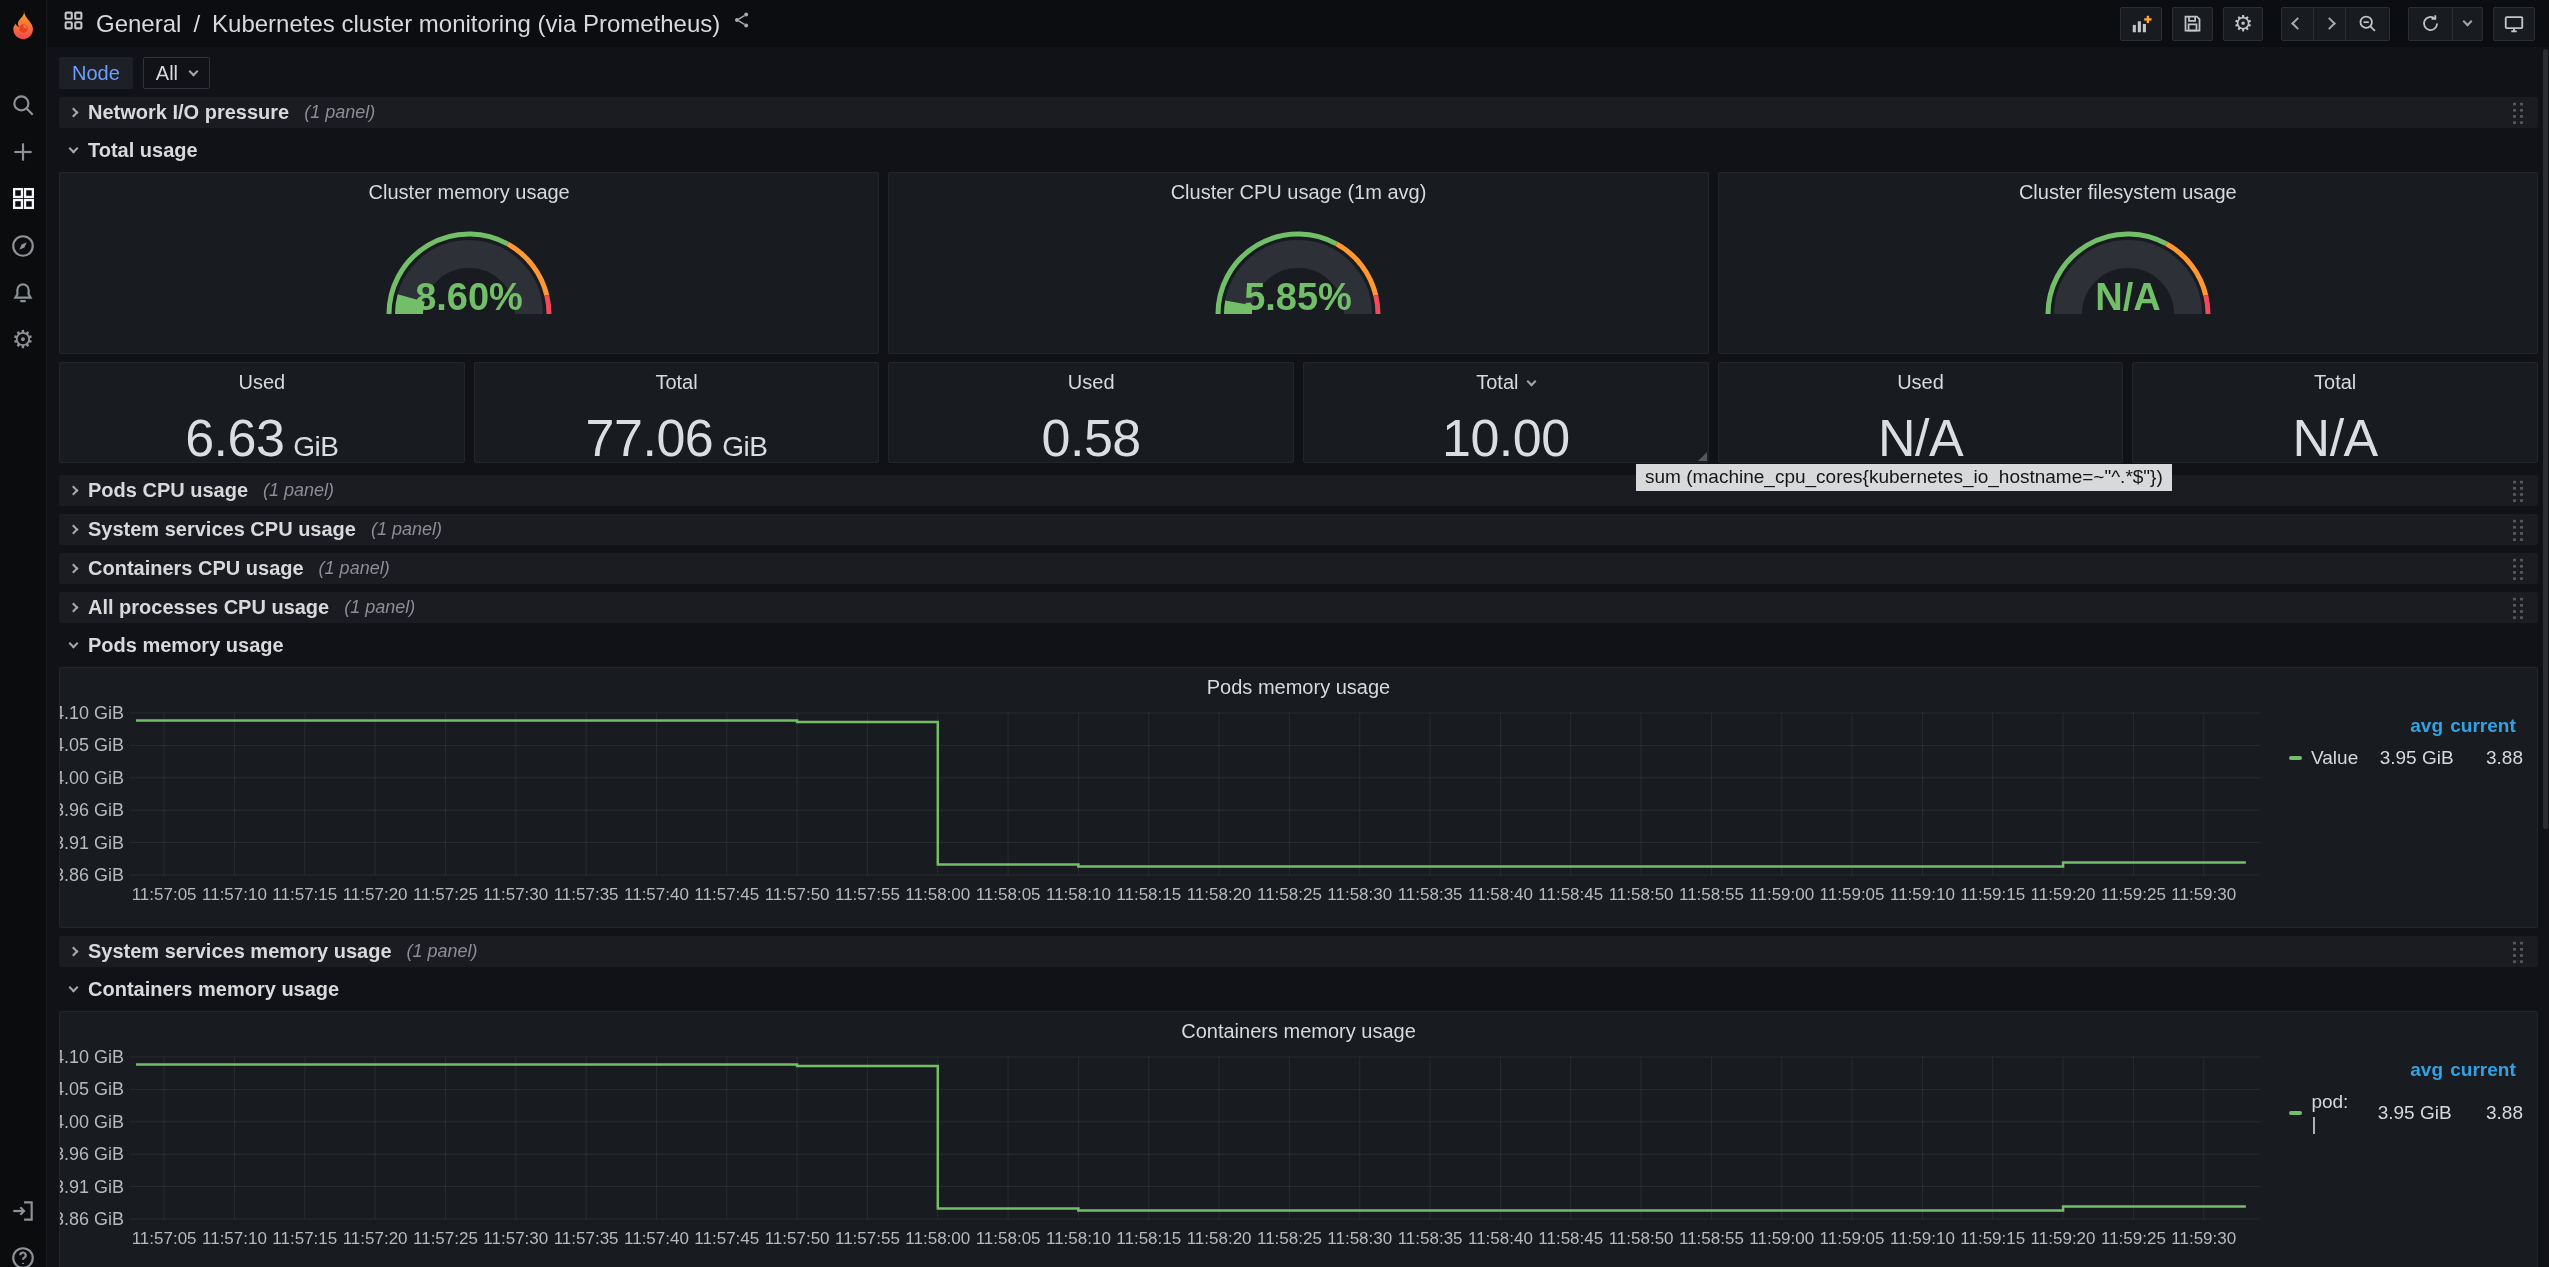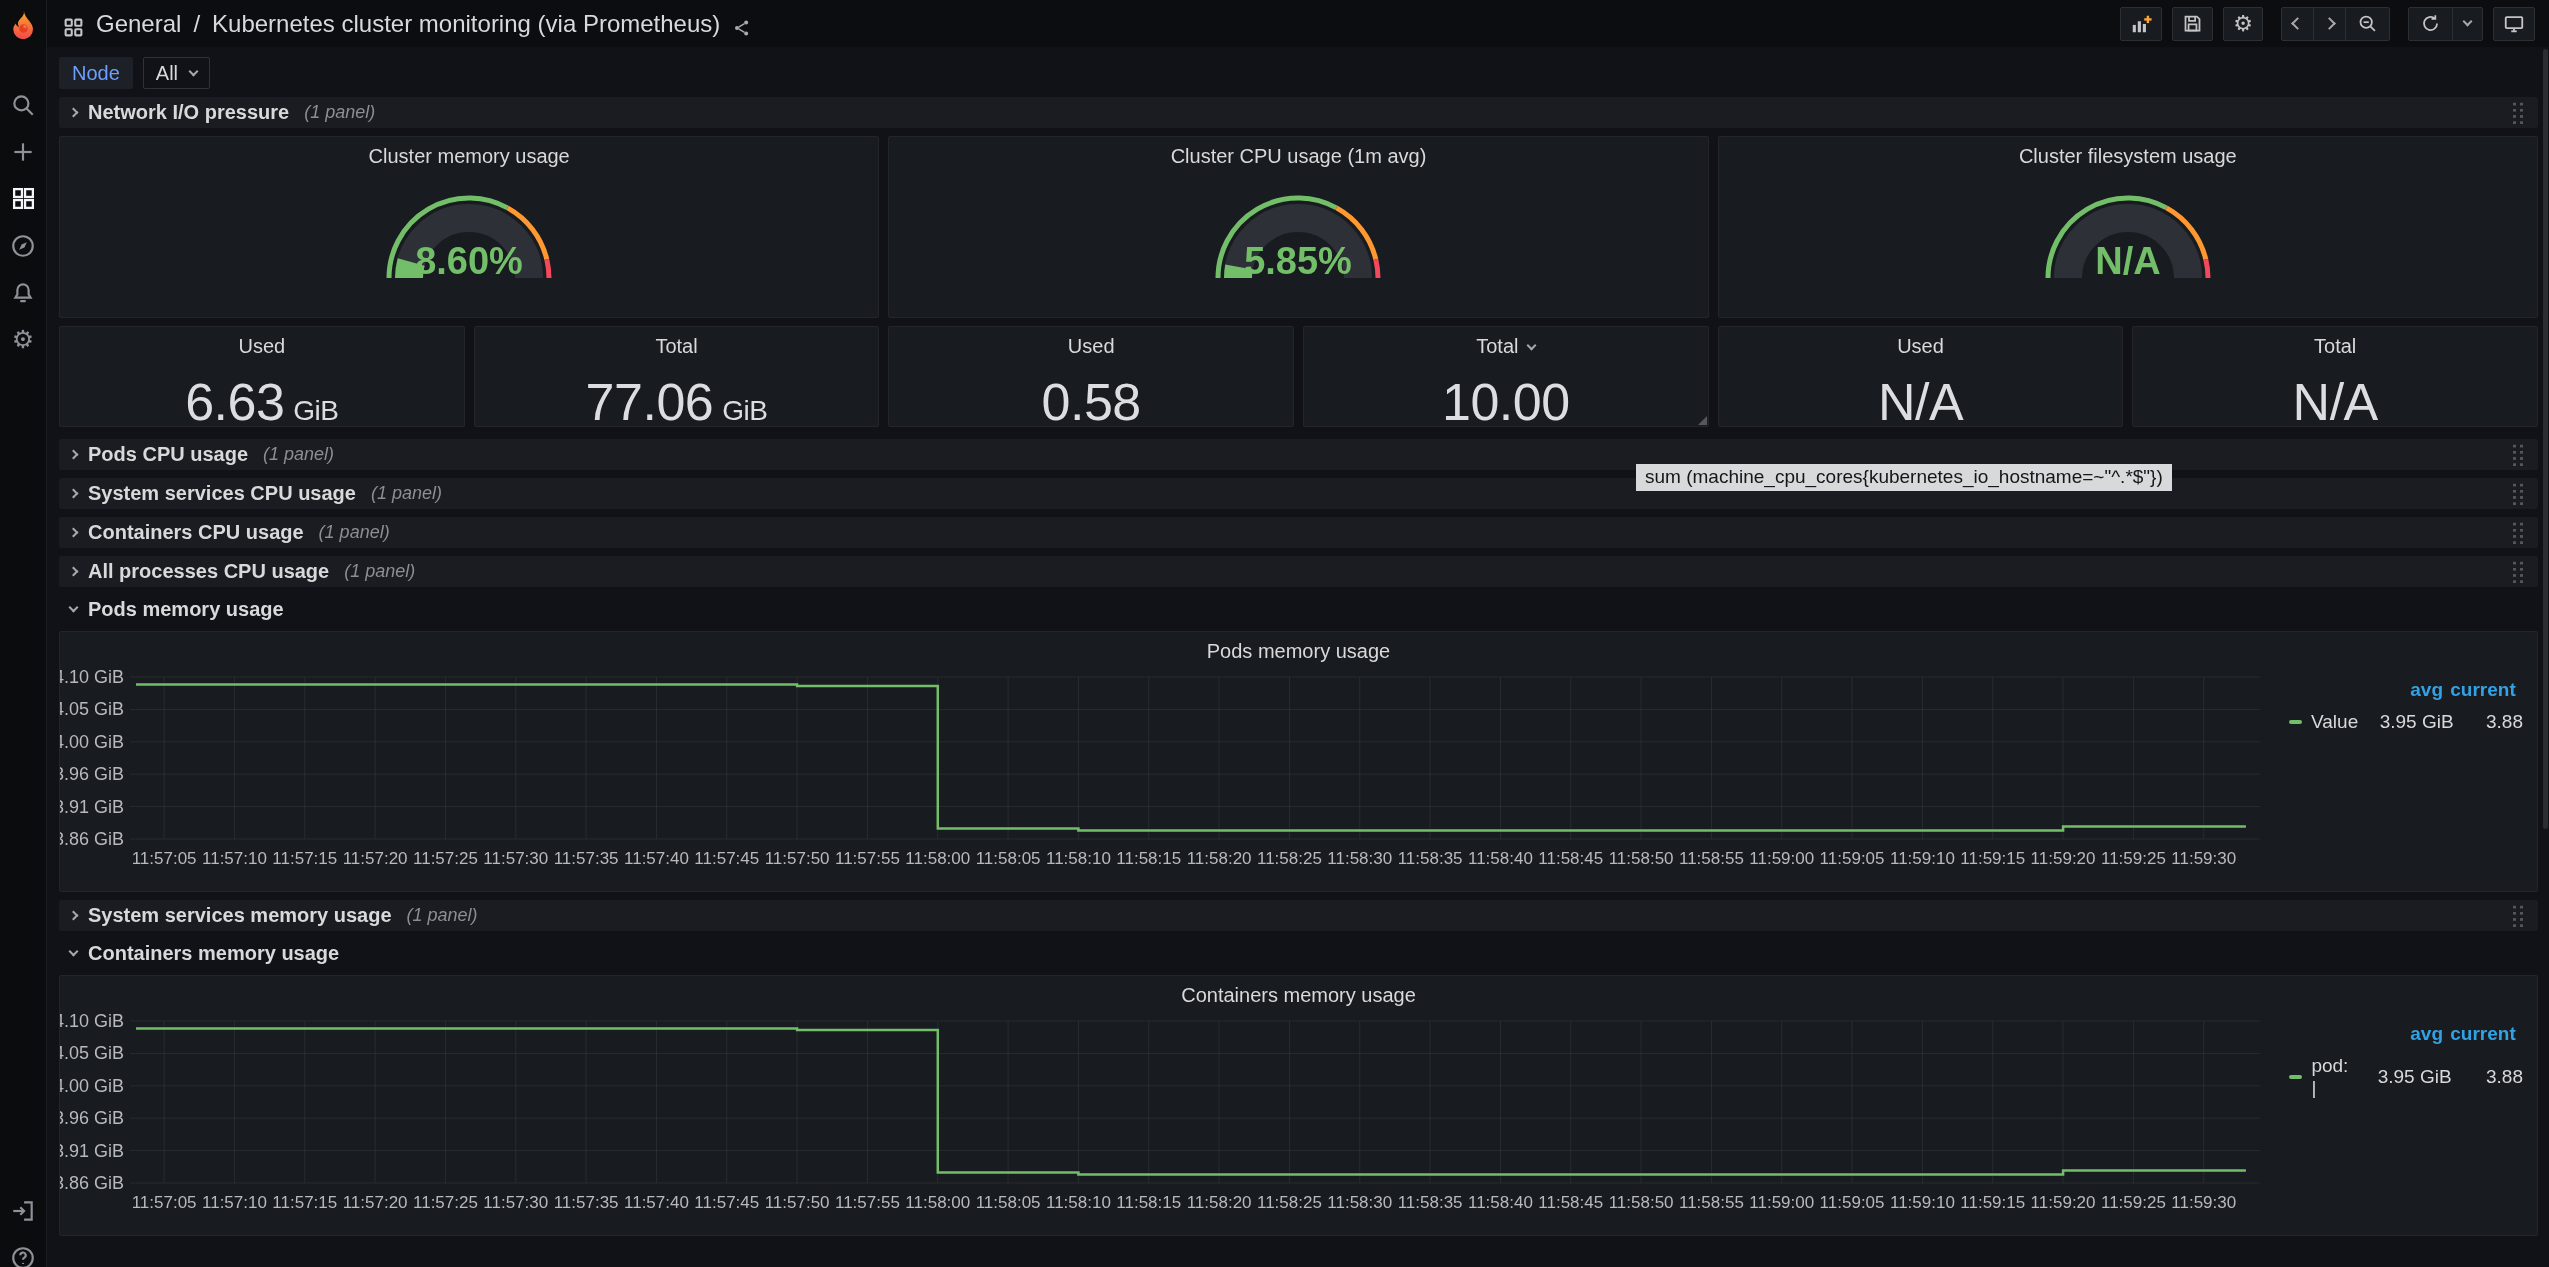--- a/index.html
+++ b/index.html
@@ -16,21 +16,21 @@
   .logo { width:47px; height:47px; display:flex; align-items:center; justify-content:center; cursor:pointer; }
   .side-icons { margin-top:34px; display:flex; flex-direction:column; }
   .side-btn { width:47px; height:47px; display:flex; align-items:center; justify-content:center;
     color:#8e9196; cursor:pointer; }
   .side-btn.active { color:#f4f5f8; }
   .side-bottom { margin-top:auto; margin-bottom:-14px; display:flex; flex-direction:column; }
   .glyph { font-family:"DejaVu Sans","Liberation Sans",sans-serif; font-size:25px; line-height:1; }
   
   .topbar { position:absolute; left:47px; right:0; top:0; height:47px; background:#0c0d10;
     display:flex; align-items:center; padding:0 14px 0 16px; z-index:4; }
-  .breadcrumb { display:flex; align-items:flex-end; gap:12px; font-size:24px; color:#d8d9da; }
+  .breadcrumb { display:flex; align-items:flex-start; gap:12px; font-size:24px; color:#d8d9da; }
   .crumb-sep { color:#d8d9da; }
   .tb-right { margin-left:auto; display:flex; align-items:center; }
   .tbtn { height:34px; min-width:38px; padding:0 9px; display:flex; align-items:center; justify-content:center;
     background:#181b1f; border:1px solid #2c2e34; border-radius:2px; color:#c3c4c7; cursor:pointer; margin-left:10px; }
   .tgroup { display:flex; align-items:stretch; height:34px; background:#181b1f; border:1px solid #2c2e34;
     border-radius:2px; margin-left:18px; }
   .tseg { display:flex; align-items:center; padding:0 11px; border-left:1px solid #2c2e34; cursor:pointer; color:#c3c4c7; }
   .tseg:first-child { border-left:none; }
   .time-text { font-size:21px; color:#d8d9da; margin:0 10px 0 8px; white-space:nowrap; }
   .chev { display:inline-block; width:9px; height:9px; border-right:2px solid #a7a8ac; border-bottom:2px solid #a7a8ac; }
@@ -254,20 +254,25 @@
     </div>
   </div>
 
   <div class="row-strip">
     <span class="chev right sm"></span>
     <span class="row-title">Network I/O pressure</span>
     <span class="row-count">(1 panel)</span>
     <span class="row-dots"></span>
   </div>
 
+  <div class="row-head">
+    <span class="chev down sm"></span>
+    <span class="row-title">Total usage</span>
+
+  </div>
 
   <div class="gauge-row">
     <div class="panel gauge-panel">
       <div class="panel-title">Cluster memory usage</div>
       <svg class="gauge-svg" width="190" height="112" viewBox="0 0 190 112">
           <path d="M 15.00 100.00 A 80 80 0 0 1 133.54 29.90" fill="none" stroke="#73BF69" stroke-width="5"></path>
           <path d="M 133.54 29.90 A 80 80 0 0 1 172.79 81.32" fill="none" stroke="#FF9830" stroke-width="5"></path>
           <path d="M 172.79 81.32 A 80 80 0 0 1 175.00 100.00" fill="none" stroke="#F2495C" stroke-width="5"></path>
           <path d="M 35.00 100.00 A 60 60 0 0 1 155.00 100.00" fill="none" stroke="#2d3036" stroke-width="28"></path>
           <path d="M 35.00 100.00 A 60 60 0 0 1 37.18 83.99" fill="none" stroke="#73BF69" stroke-width="28"></path>

